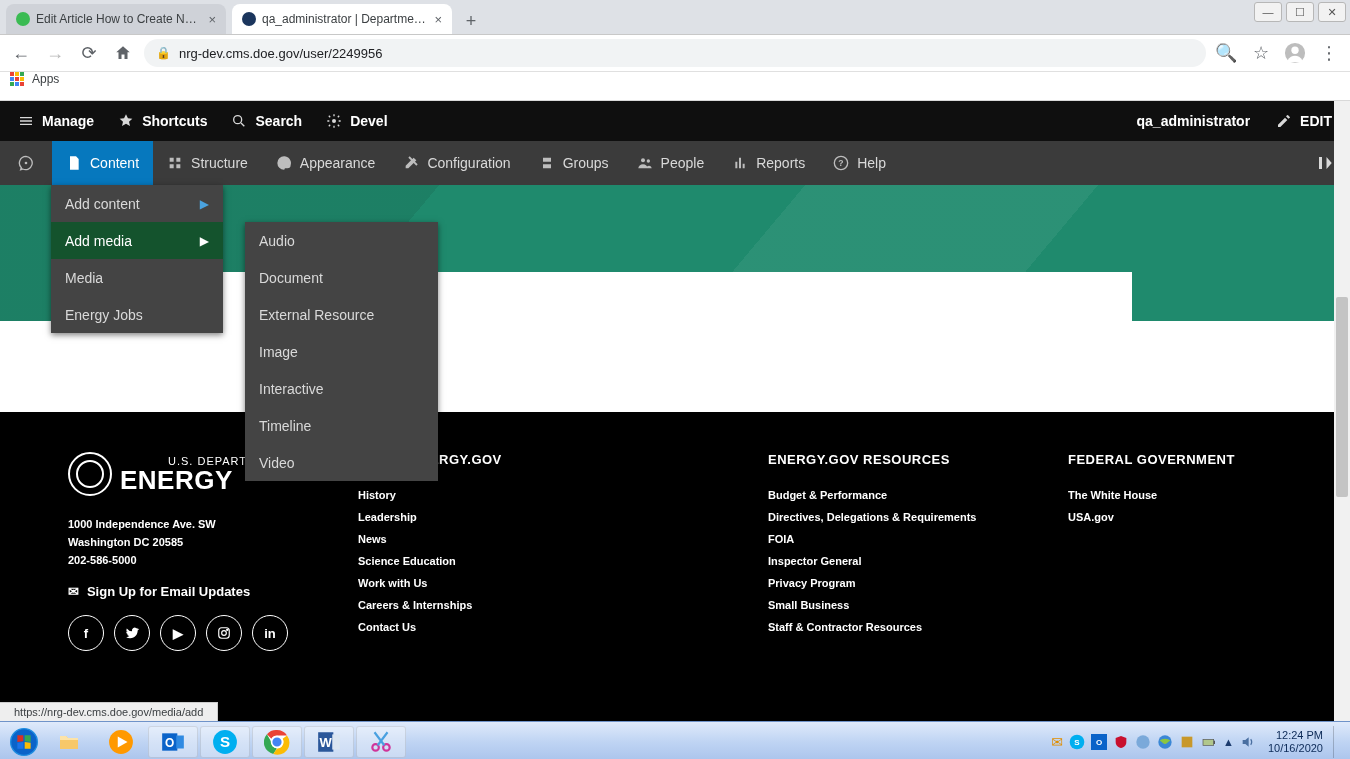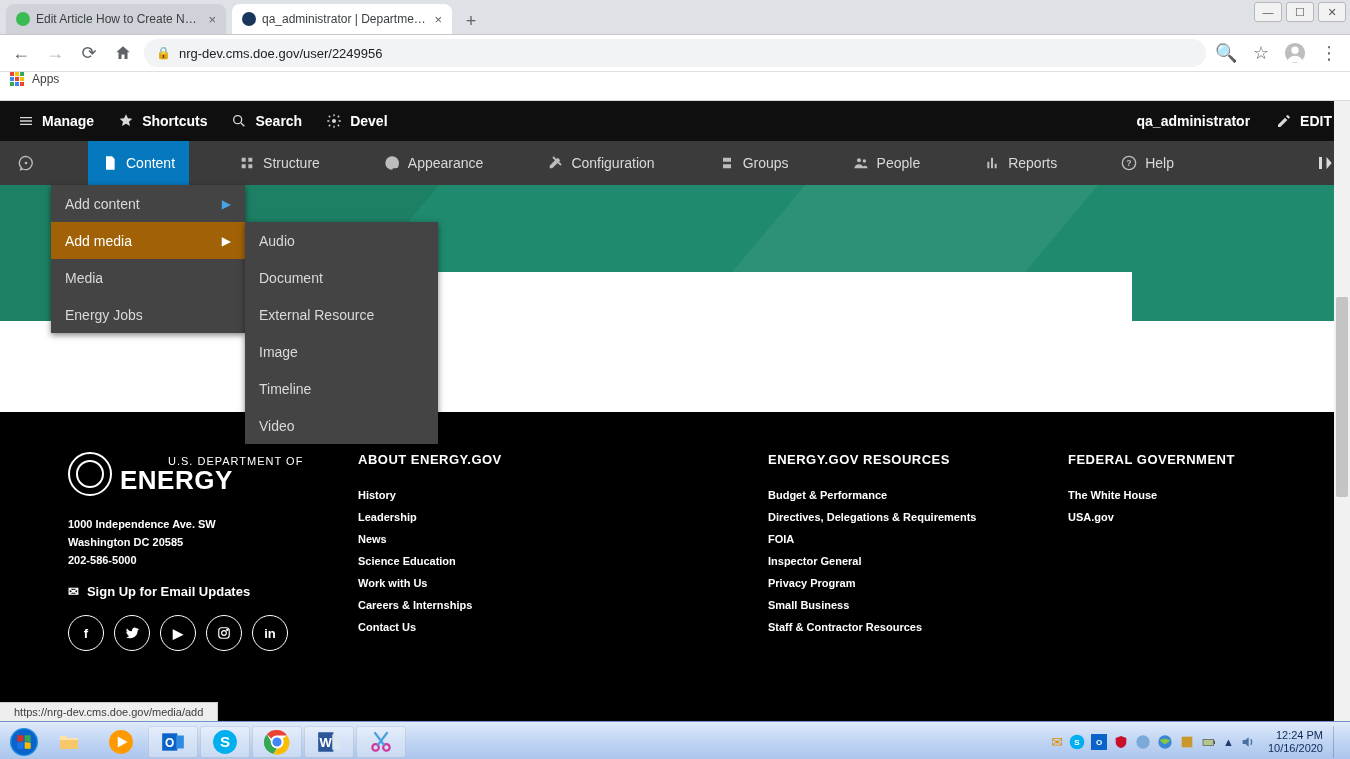--- a/index.html
+++ b/index.html
@@ -21,36 +21,36 @@
   .bm-bar{height:28px;background:#fff;display:flex;align-items:flex-start;padding:0 10px;gap:6px;border-bottom:1px solid #d9d9d9;font-size:12px;color:#3c4043;}
   .apps-ico{width:16px;height:16px;display:grid;grid-template-columns:repeat(3,4px);grid-template-rows:repeat(3,4px);gap:1px;}
   .apps-ico i{display:block;width:4px;height:4px;}
   
   .viewport{position:relative;height:620px;background:#fff;}
   .toolbar{height:40px;background:#0f0f0f;color:#fff;display:flex;align-items:center;padding:0 6px;font-size:14px;font-weight:600;}
   .tb-item{display:flex;align-items:center;gap:8px;padding:0 12px;height:100%;cursor:pointer;}
   .tb-item .ico{width:16px;height:16px;fill:#d9d9d9;}
   .tb-spacer{flex:1;}
   .tb-user{display:flex;align-items:center;gap:8px;padding:0 14px;font-weight:700;}
-  .adminbar{height:44px;background:#3b3b3b;color:#d9d9d9;display:flex;align-items:center;padding:0 0;font-size:14px;gap:36px;}
+  .adminbar{height:44px;background:#3b3b3b;color:#d9d9d9;display:flex;align-items:center;padding:0 0;font-size:14px;}
   .am-item{display:flex;align-items:center;gap:8px;padding:0 14px;height:100%;cursor:pointer;}
   .am-item.home{padding:0 18px;}
   .am-item .ico{width:16px;height:16px;fill:#bdbdbd;}
   .am-item.active{background:#0678be;color:#fff;}
   .am-item.active .ico{fill:#fff;}
   .adminbar .right{margin-left:auto;padding:0 16px;}
   .hero{height:136px;background:#1f8a6d;position:relative;}
   .hero::before{content:"";position:absolute;inset:0;background:
      linear-gradient(130deg,rgba(0,0,0,.08) 0 30%,transparent 30% 55%,rgba(255,255,255,.06) 55% 75%,transparent 75%);}
   .white-card{position:absolute;left:205px;top:171px;width:927px;height:140px;background:#fff;}
   .footer-bg{position:absolute;left:0;right:0;top:311px;bottom:0;background:#000;}
   
-  .menu1{position:absolute;left:51px;top:84px;width:194px;background:#444;color:#d9d9d9;font-size:14px;z-index:20;box-shadow:0 2px 6px rgba(0,0,0,.5);}
+  .menu1{position:absolute;left:51px;top:84px;width:172px;background:#444;color:#d9d9d9;font-size:14px;z-index:20;box-shadow:0 2px 6px rgba(0,0,0,.5);}
   .menu1 .mi{height:37px;display:flex;align-items:center;padding:0 14px;justify-content:space-between;cursor:pointer;}
-  .menu1 .mi.hov{background:#a16207;color:#fff;}
+  .menu1 .mi.hov{background:#14532d;color:#fff;}
   .menu1 .mi .arr{font-size:12px;color:#4aa3e0;}
   .menu1 .mi.hov .arr{color:#fff;}
   .menu2{position:absolute;left:245px;top:121px;width:193px;background:#444;color:#d9d9d9;font-size:14px;z-index:20;box-shadow:0 2px 6px rgba(0,0,0,.5);}
   .menu2 .mi{height:37px;display:flex;align-items:center;padding:0 14px;cursor:pointer;}
   
   .footer{position:absolute;left:0;right:0;top:311px;bottom:0;color:#fff;padding:40px 68px 0;display:flex;gap:40px;font-size:13px;}
   .logo-blk{width:250px;}
   .logo{display:flex;align-items:center;gap:8px;margin-bottom:22px;}
   .seal{width:40px;height:40px;border:2px solid #fff;border-radius:50%;position:relative;}
   .seal::before{content:"";position:absolute;inset:6px;border:2px solid #fff;border-radius:50%;}
@@ -280,20 +280,23 @@
     <div class="mi">
         <span>Document</span>
       </div>
     <div class="mi">
         <span>External Resource</span>
       </div>
     <div class="mi">
         <span>Image</span>
       </div>
     <div class="mi">
+        <span>Interactive</span>
+      </div>
+    <div class="mi">
         <span>Timeline</span>
       </div>
     <div class="mi">
         <span>Video</span>
       </div>
   </div>
 
   <div class="footer-bg"></div>
   <div class="footer">
     <div class="logo-blk">

